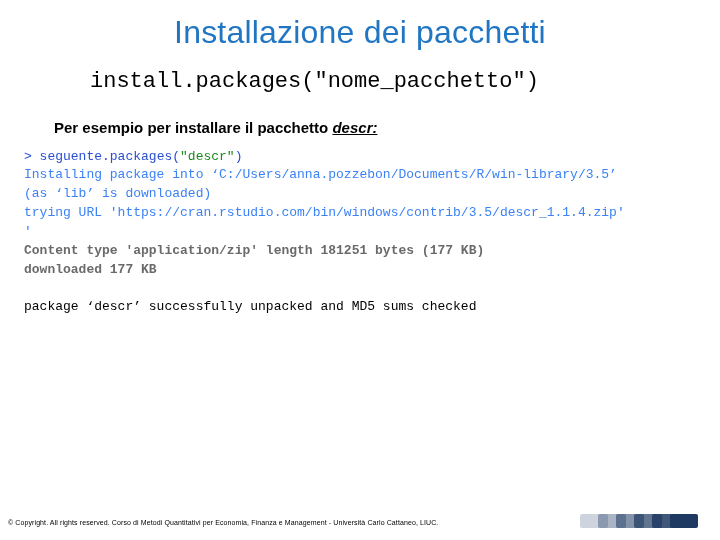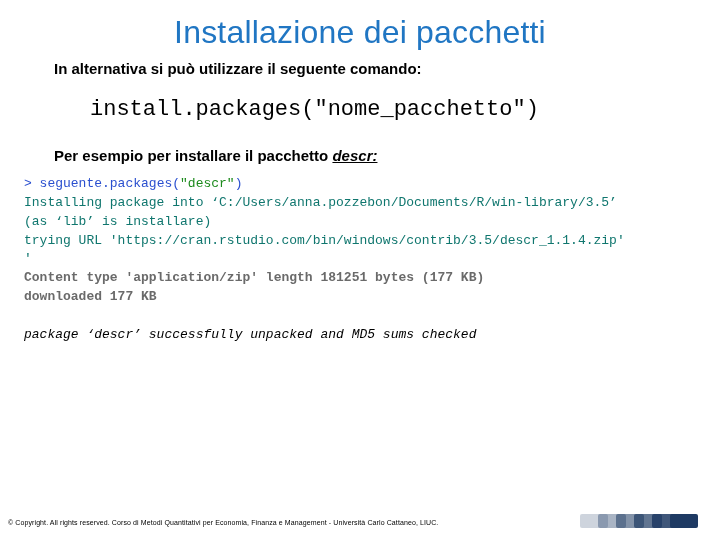--- a/index.html
+++ b/index.html
@@ -44,23 +44,23 @@
   }
   .console {
     margin: 4px 0 0 24px;
     font-family: "Lucida Console", "Courier New", monospace;
     font-size: 13px;
     line-height: 1.45;
     white-space: pre;
   }
   .c-prompt { color: #2a4fcf; }
   .c-str { color: #1c8a1c; }
-  .c-red { color: #0f766e; }
+  .c-red { color: #3b82f6; }
   .c-gray { color: #6a6a6a; font-weight: bold; }
-  .c-black { color: #000; font-style: italic; }
+  .c-black { color: #000; }
   .footer {
     position: absolute;
     left: 8px;
     bottom: 28px;
     font-size: 7px;
     color: #000;
     letter-spacing: 0.1px;
   }
   .stripes {
     position: absolute;
@@ -83,31 +83,30 @@
   .stripes span.e { right: 72px; width: 28px; opacity: 0.38;}
   .stripes span.f { right: 90px; width: 28px; opacity: 0.22;}
 </style>
 </head>
 <body>
 
 <div class="slide">
 
   <h1 class="title">Installazione dei pacchetti</h1>
 
-  <p class="bodytext first">In alternativa si può utilizzare il seguente comando:</p>
 
   <div class="codeimg1">install.packages("nome_pacchetto")</div>
 
   <p class="bodytext second">
     <span>Per esempio per installare il pacchetto </span><u>descr:</u>
   </p>
 
   <div class="console"><span class="c-prompt">&gt; </span><span class="c-prompt">seguente.packages(</span><span class="c-str">"descr"</span><span class="c-prompt">)</span>
 <span class="c-red">Installing package into ‘C:/Users/anna.pozzebon/Documents/R/win-library/3.5’</span>
-<span class="c-red">(as ‘lib’ is installare)</span>
+<span class="c-red">(as ‘lib’ is downloaded)</span>
 <span class="c-red">trying URL 'https://cran.rstudio.com/bin/windows/contrib/3.5/descr_1.1.4.zip'</span>
 <span class="c-red">'</span>
 <span class="c-gray">Content type 'application/zip' length 181251 bytes (177 KB)</span>
 <span class="c-gray">downloaded 177 KB</span>
 
 <span class="c-black">package ‘descr’ successfully unpacked and MD5 sums checked</span></div>
 
   <div class="footer">© Copyright. All rights reserved. Corso di Metodi Quantitativi per Economia, Finanza e Management - Università Carlo Cattaneo, LIUC.</div>
 
   <div class="stripes">

